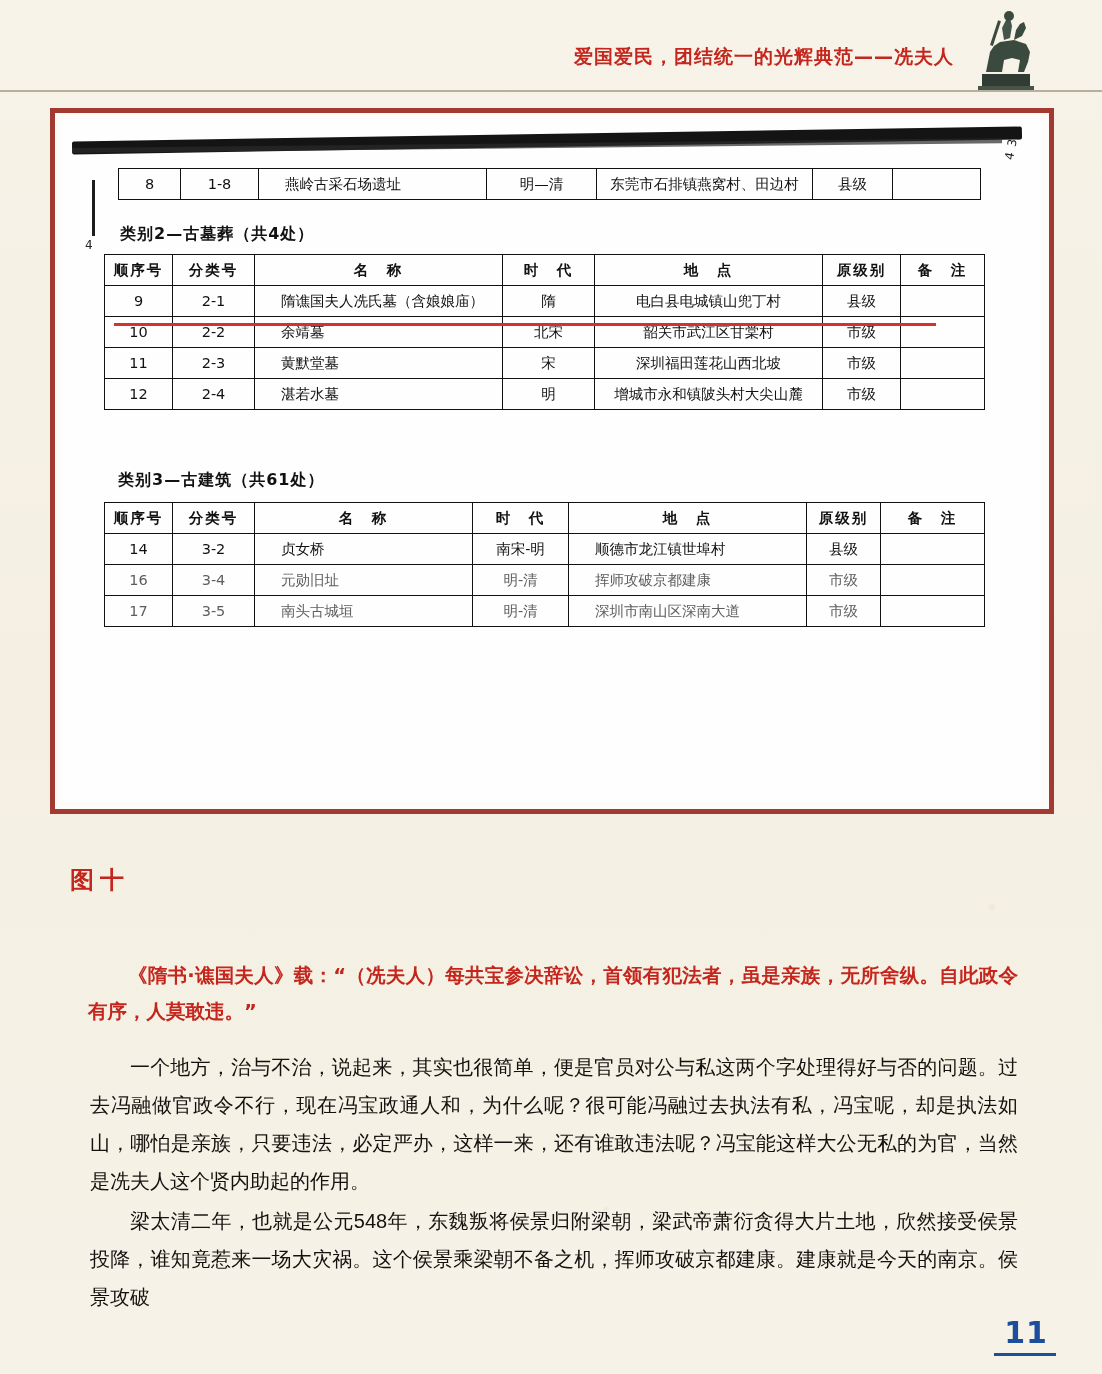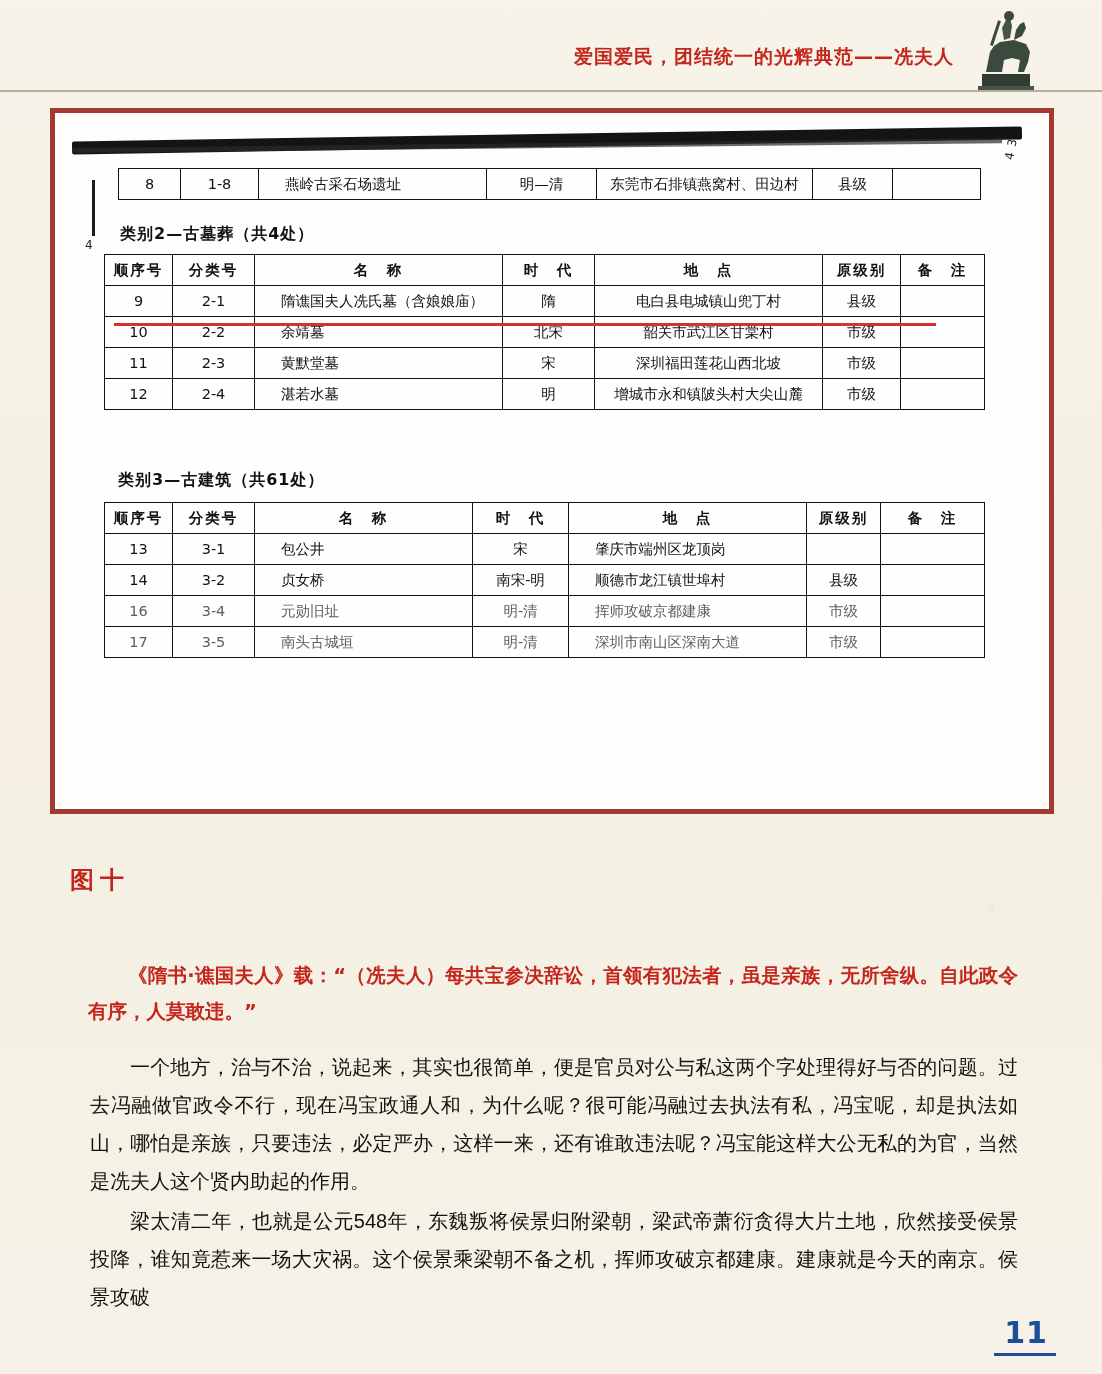--- a/index.html
+++ b/index.html
@@ -377,29 +377,20 @@
         <tr>
           <td class="hdr">顺序号</td>
           <td class="hdr">分类号</td>
           <td class="hdr">名　称</td>
           <td class="hdr">时　代</td>
           <td class="hdr">地　点</td>
           <td class="hdr">原级别</td>
           <td class="hdr">备　注</td>
         </tr>
         <tr>
-          <td>13</td>
-          <td>3-1</td>
-          <td class="left">包公井</td>
-          <td>宋</td>
-          <td class="left">肇庆市端州区龙顶岗</td>
-          <td></td>
-          <td></td>
-        </tr>
-        <tr>
           <td>14</td>
           <td>3-2</td>
           <td class="left">贞女桥</td>
           <td>南宋-明</td>
           <td class="left">顺德市龙江镇世埠村</td>
           <td>县级</td>
           <td></td>
         </tr>
         <tr class="faint">
           <td>16</td>

